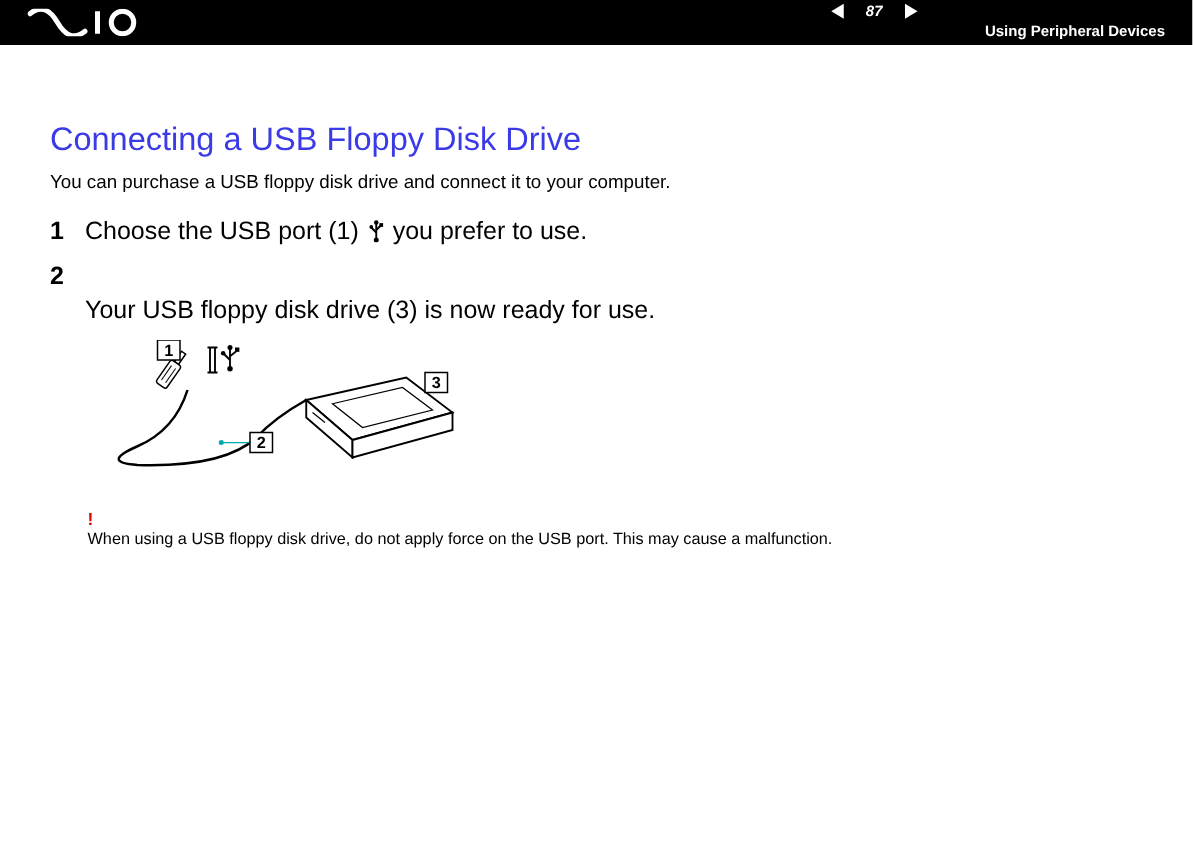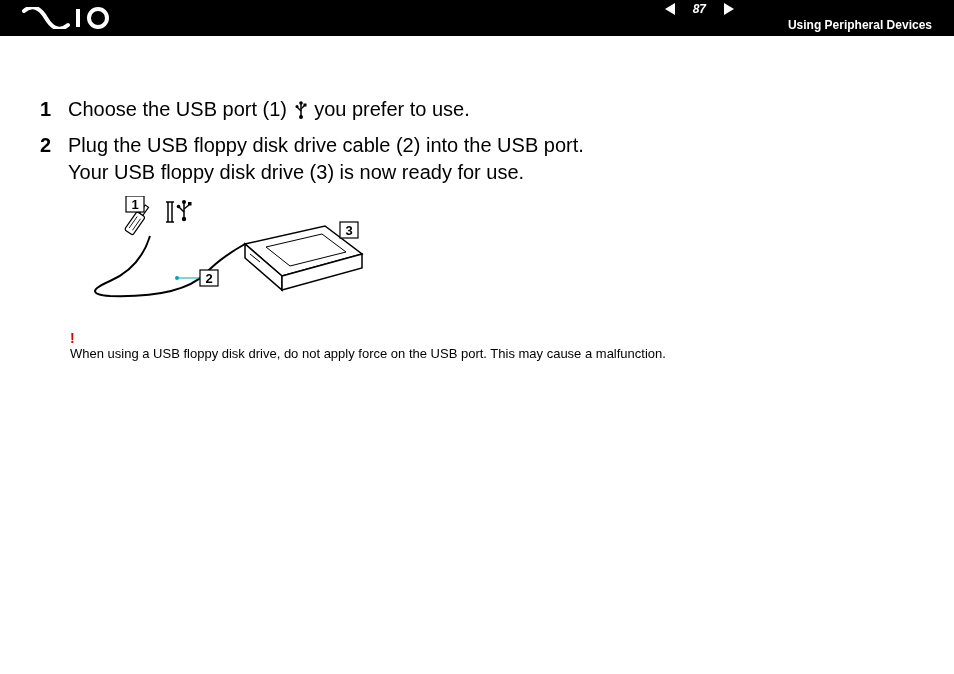--- a/index.html
+++ b/index.html
@@ -148,21 +148,23 @@
   <div class="page-nav">
     <span class="tri tri-left"></span>
     <span>87</span>
     <span class="tri tri-right"></span>
   </div>
   <div class="section-name">Using Peripheral Devices</div>
 </div>
 
 <div class="content">
 
-
+  <h1 class="title">Connecting a USB Floppy Disk Drive</h1>
+
+  <p class="intro">You can purchase a USB floppy disk drive and connect it to your computer.</p>
 
 
   <ol class="steps">
     <li>
       <div class="step-body">
         <span>Choose the USB port (1) </span>
         <span class="usb-inline">
           <svg width="12" height="18" viewBox="0 0 12 18">
             <line x1="6" y1="2" x2="6" y2="16" stroke="#000" stroke-width="1.5"></line>
             <circle cx="6" cy="2" r="1.8" fill="#000"></circle>
@@ -171,21 +173,21 @@
             <circle cx="2" cy="5.5" r="1.5" fill="#000"></circle>
             <path d="M6 8 L10 4" stroke="#000" stroke-width="1.5" fill="none"></path>
             <rect x="8.5" y="2.5" width="3" height="3" fill="#000"></rect>
           </svg>
         </span>
         <span> you prefer to use.</span>
       </div>
     </li>
     <li>
       <div class="step-body">
-        <span>Plug the USB floppy disk drive cable (2) into the USB port.</span><br>
+        <br>
         <span>Your USB floppy disk drive (3) is now ready for use.</span>
       </div>
     </li>
   </ol>
 
   <div class="diagram">
     <svg width="300" height="120" viewBox="0 0 300 120">
 
       <g transform="translate(70,20) rotate(35)">
         <rect x="-2" y="-12" width="4" height="10" fill="#fff" stroke="#000" stroke-width="1.2"></rect>

